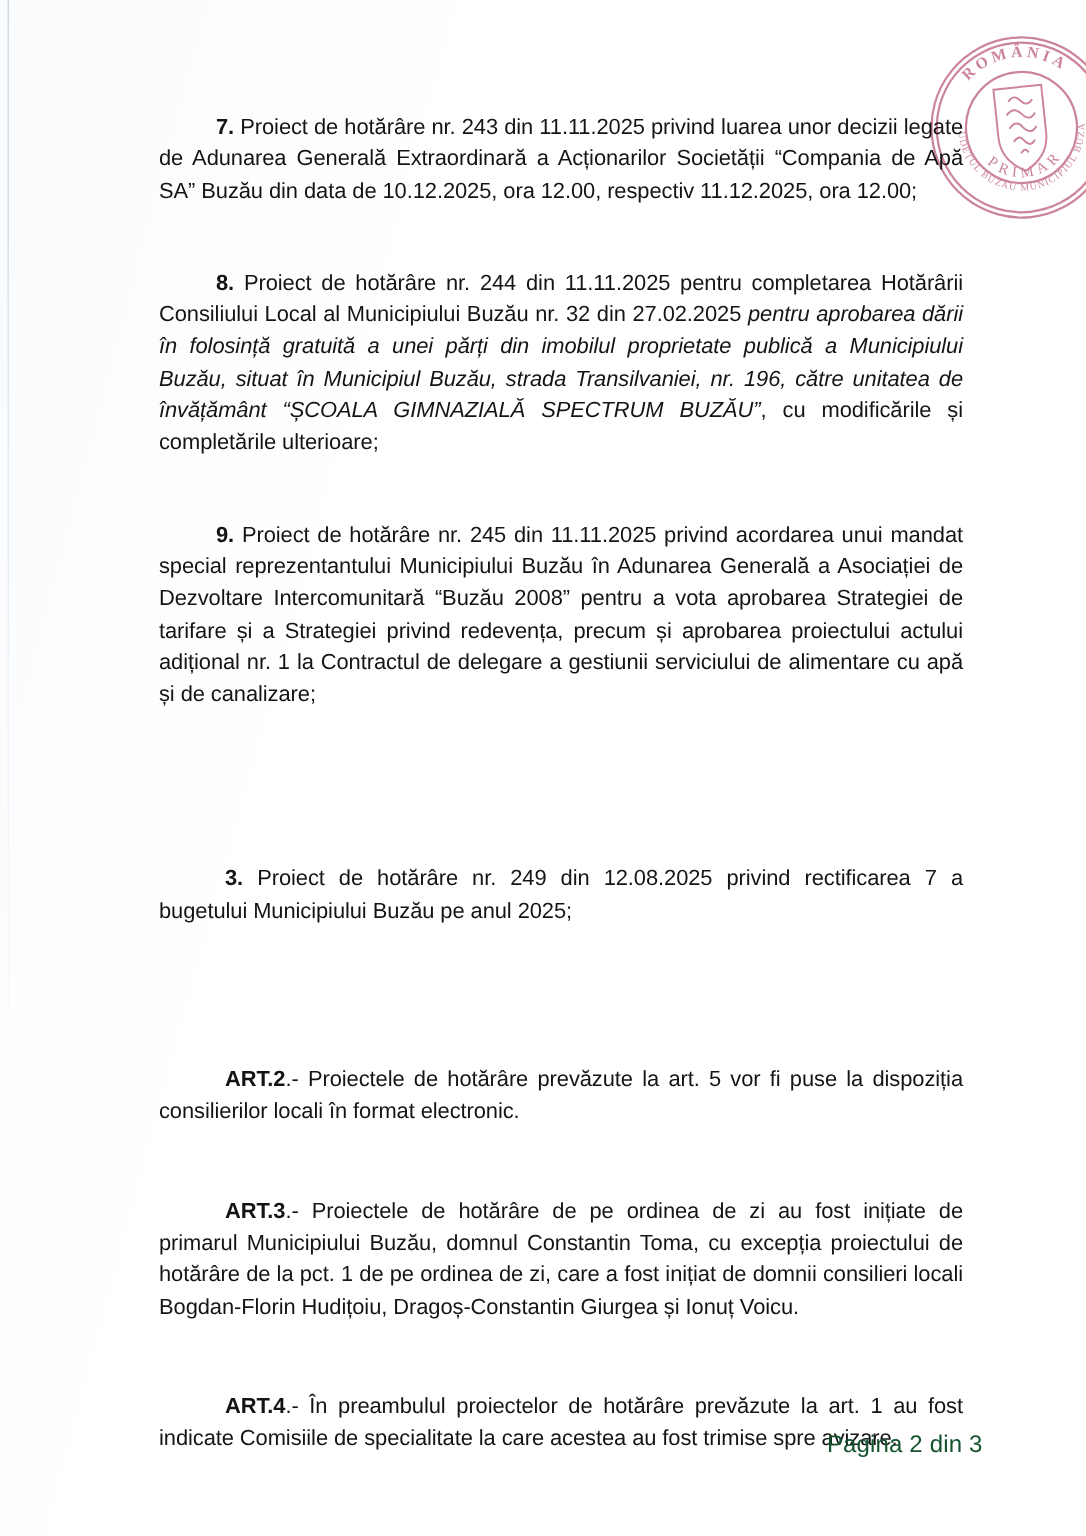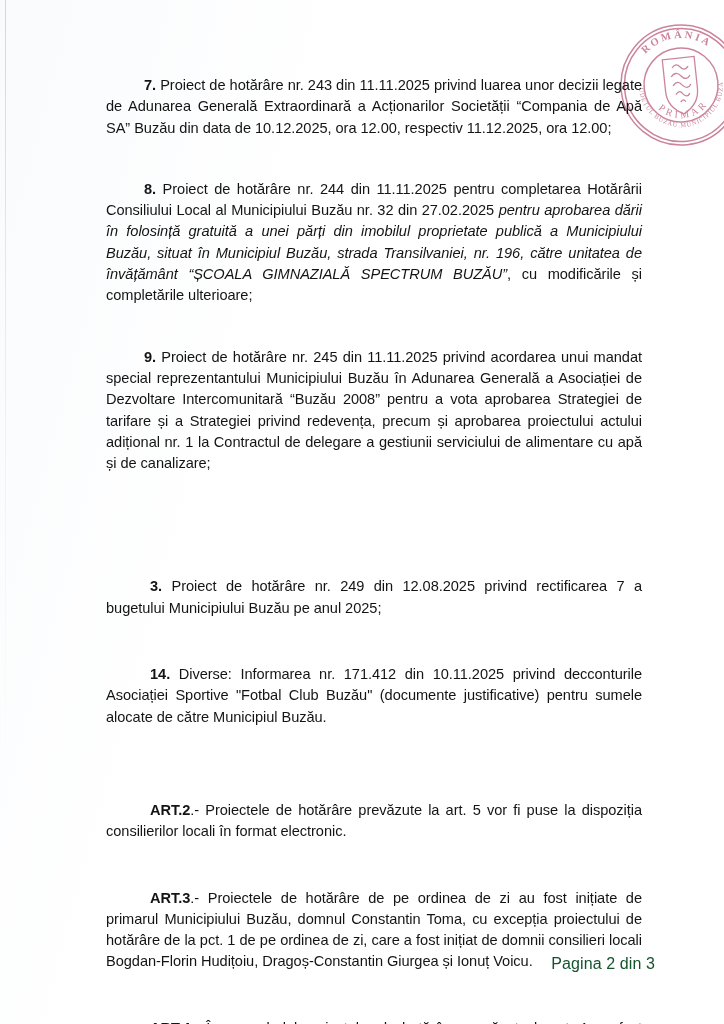--- a/index.html
+++ b/index.html
@@ -155,21 +155,20 @@
 
     <div class="gap-md"></div>
 
 
     <div class="gap-md"></div>
 
     <p class="para indent-lg"><b class="num">3.</b><span> Proiect de hotărâre nr. 249 din 12.08.2025 privind rectificarea 7 a bugetului Municipiului Buzău pe anul 2025;</span></p>
 
     <div class="gap-md"></div>
 
-    <p class="para indent-lg"><b class="num">14.</b><span> Diverse: Informarea nr. 171.412 din 10.11.2025 privind decconturile Asociației Sportive "Fotbal Club Buzău" (documente justificative) pentru sumele alocate de către Municipiul Buzău.</span></p>
 
     <div class="gap-xl"></div>
 
     <p class="para indent-lg"><b class="num">ART.2</b><span>.- Proiectele de hotărâre prevăzute la art. 5 vor fi puse la dispoziția consilierilor locali în format electronic.</span></p>
 
     <div class="gap-md"></div>
 
     <p class="para indent-lg"><b class="num">ART.3</b><span>.- Proiectele de hotărâre de pe ordinea de zi au fost inițiate de primarul Municipiului Buzău, domnul Constantin Toma, cu excepția proiectului de hotărâre de la pct. 1 de pe ordinea de zi, care a fost inițiat de domnii consilieri locali Bogdan-Florin Hudițoiu, Dragoș-Constantin Giurgea și Ionuț Voicu.</span></p>
 
     <div class="gap-md"></div>

